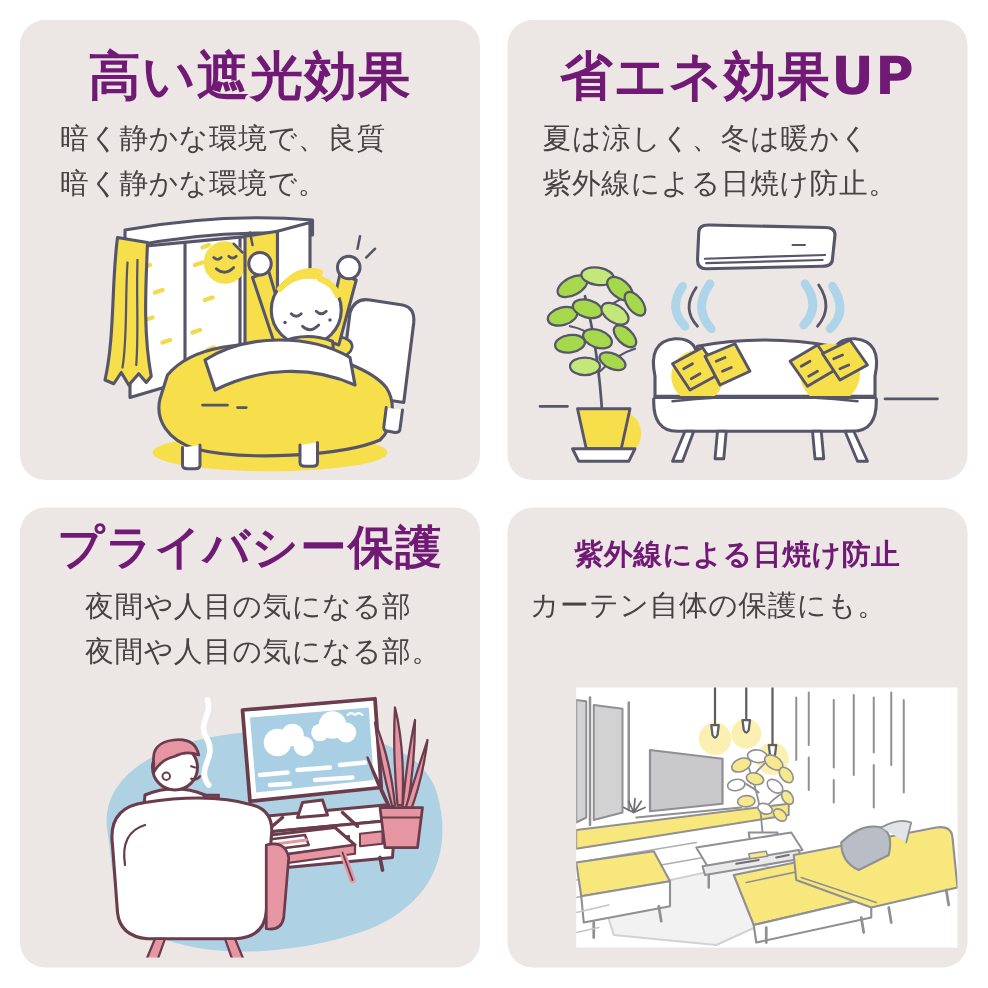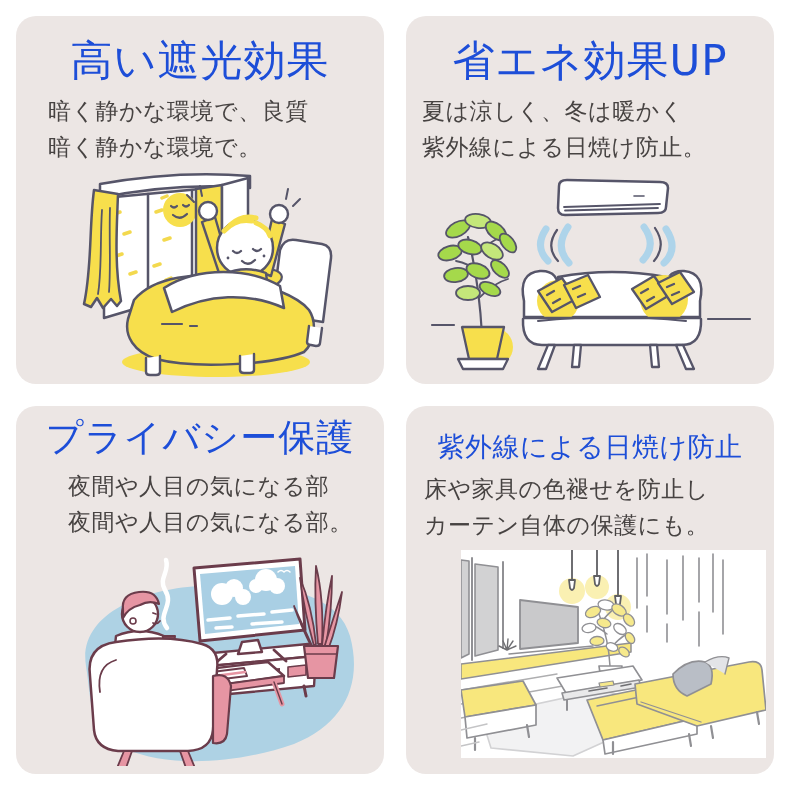--- a/index.html
+++ b/index.html
@@ -12,30 +12,30 @@
     position:absolute;inset:0;box-sizing:border-box;
     padding:16px;display:grid;
     grid-template-columns:368px 368px;
     grid-template-rows:368px 368px;
     gap:22px;
   }
   .card{
     background:#ece6e4;border-radius:20px;position:relative;overflow:hidden;
   }
   .card-title{
-    margin:22px 6px 0 6px;text-align:center;font-weight:400;color:#1d4ed8;
+    margin:22px 6px 0 6px;text-align:center;font-weight:700;color:#701a75;
     font-size:42px;line-height:1.08;letter-spacing:1px;white-space:nowrap;
   }
   .card.privacy .card-title{font-size:37px;margin-top:12px;}
-  .card.uv .card-title{font-size:27px;margin-top:26px;letter-spacing:0.5px;}
+  .card.uv .card-title{font-size:23px;margin-top:26px;letter-spacing:0.5px;}
   .card-desc{
     margin:10px 0 0 32px;color:#474342;font-size:23px;line-height:36px;
     letter-spacing:0.5px;
   }
-  .card.energy .card-desc{margin-left:16px;}
+  .card.energy .card-desc{margin-left:28px;}
   .card.privacy .card-desc{margin-left:52px;}
   .card.uv .card-desc{margin:10px 0 0 18px;}
   .card-desc .line{display:block;white-space:nowrap;}
   .illus{position:absolute;left:0;bottom:4px;}
   .card.energy .illus{bottom:2px;}
   .card.privacy .illus{bottom:8px;}
   .card.uv .illus{left:55px;top:144px;bottom:auto;background:#ffffff;}
 </style>
 </head>
 <body>
@@ -259,21 +259,20 @@
         <path d="M164 207 L 170 224 L 179 224 L 172 207 Z" fill="#e695a3" stroke="#6b3c4b" stroke-width="1.8"></path>
       </g>
 
       <path d="M151 84 C 140 70 159 62 149 46 C 142 34 154 28 150 16" stroke="#ffffff" stroke-width="4.5"></path>
     </svg>
   </section>
 
   <section class="card uv">
     <h2 class="card-title">紫外線による日焼け防止</h2>
     <p class="card-desc">
-      <span class="line">床や家具の色褪せを防止し</span>
       <span class="line">カーテン自体の保護にも。</span>
     </p>
     <svg class="illus" width="305" height="208" viewBox="0 0 305 208" fill="none" stroke-linecap="round" stroke-linejoin="round">
 
       <g stroke="#909094" stroke-width="1.6">
         <path d="M0 10 L 8 11 L 8 104 L 0 108 Z" fill="#d2d2d3"></path>
         <path d="M14 14 L 37 17 L 37 100 L 14 106 Z" fill="#d2d2d3"></path>
         <path d="M11 8 L 11 110" stroke-width="2"></path>
         <path d="M42 12 L 42 98" stroke-width="2"></path>
       </g>

